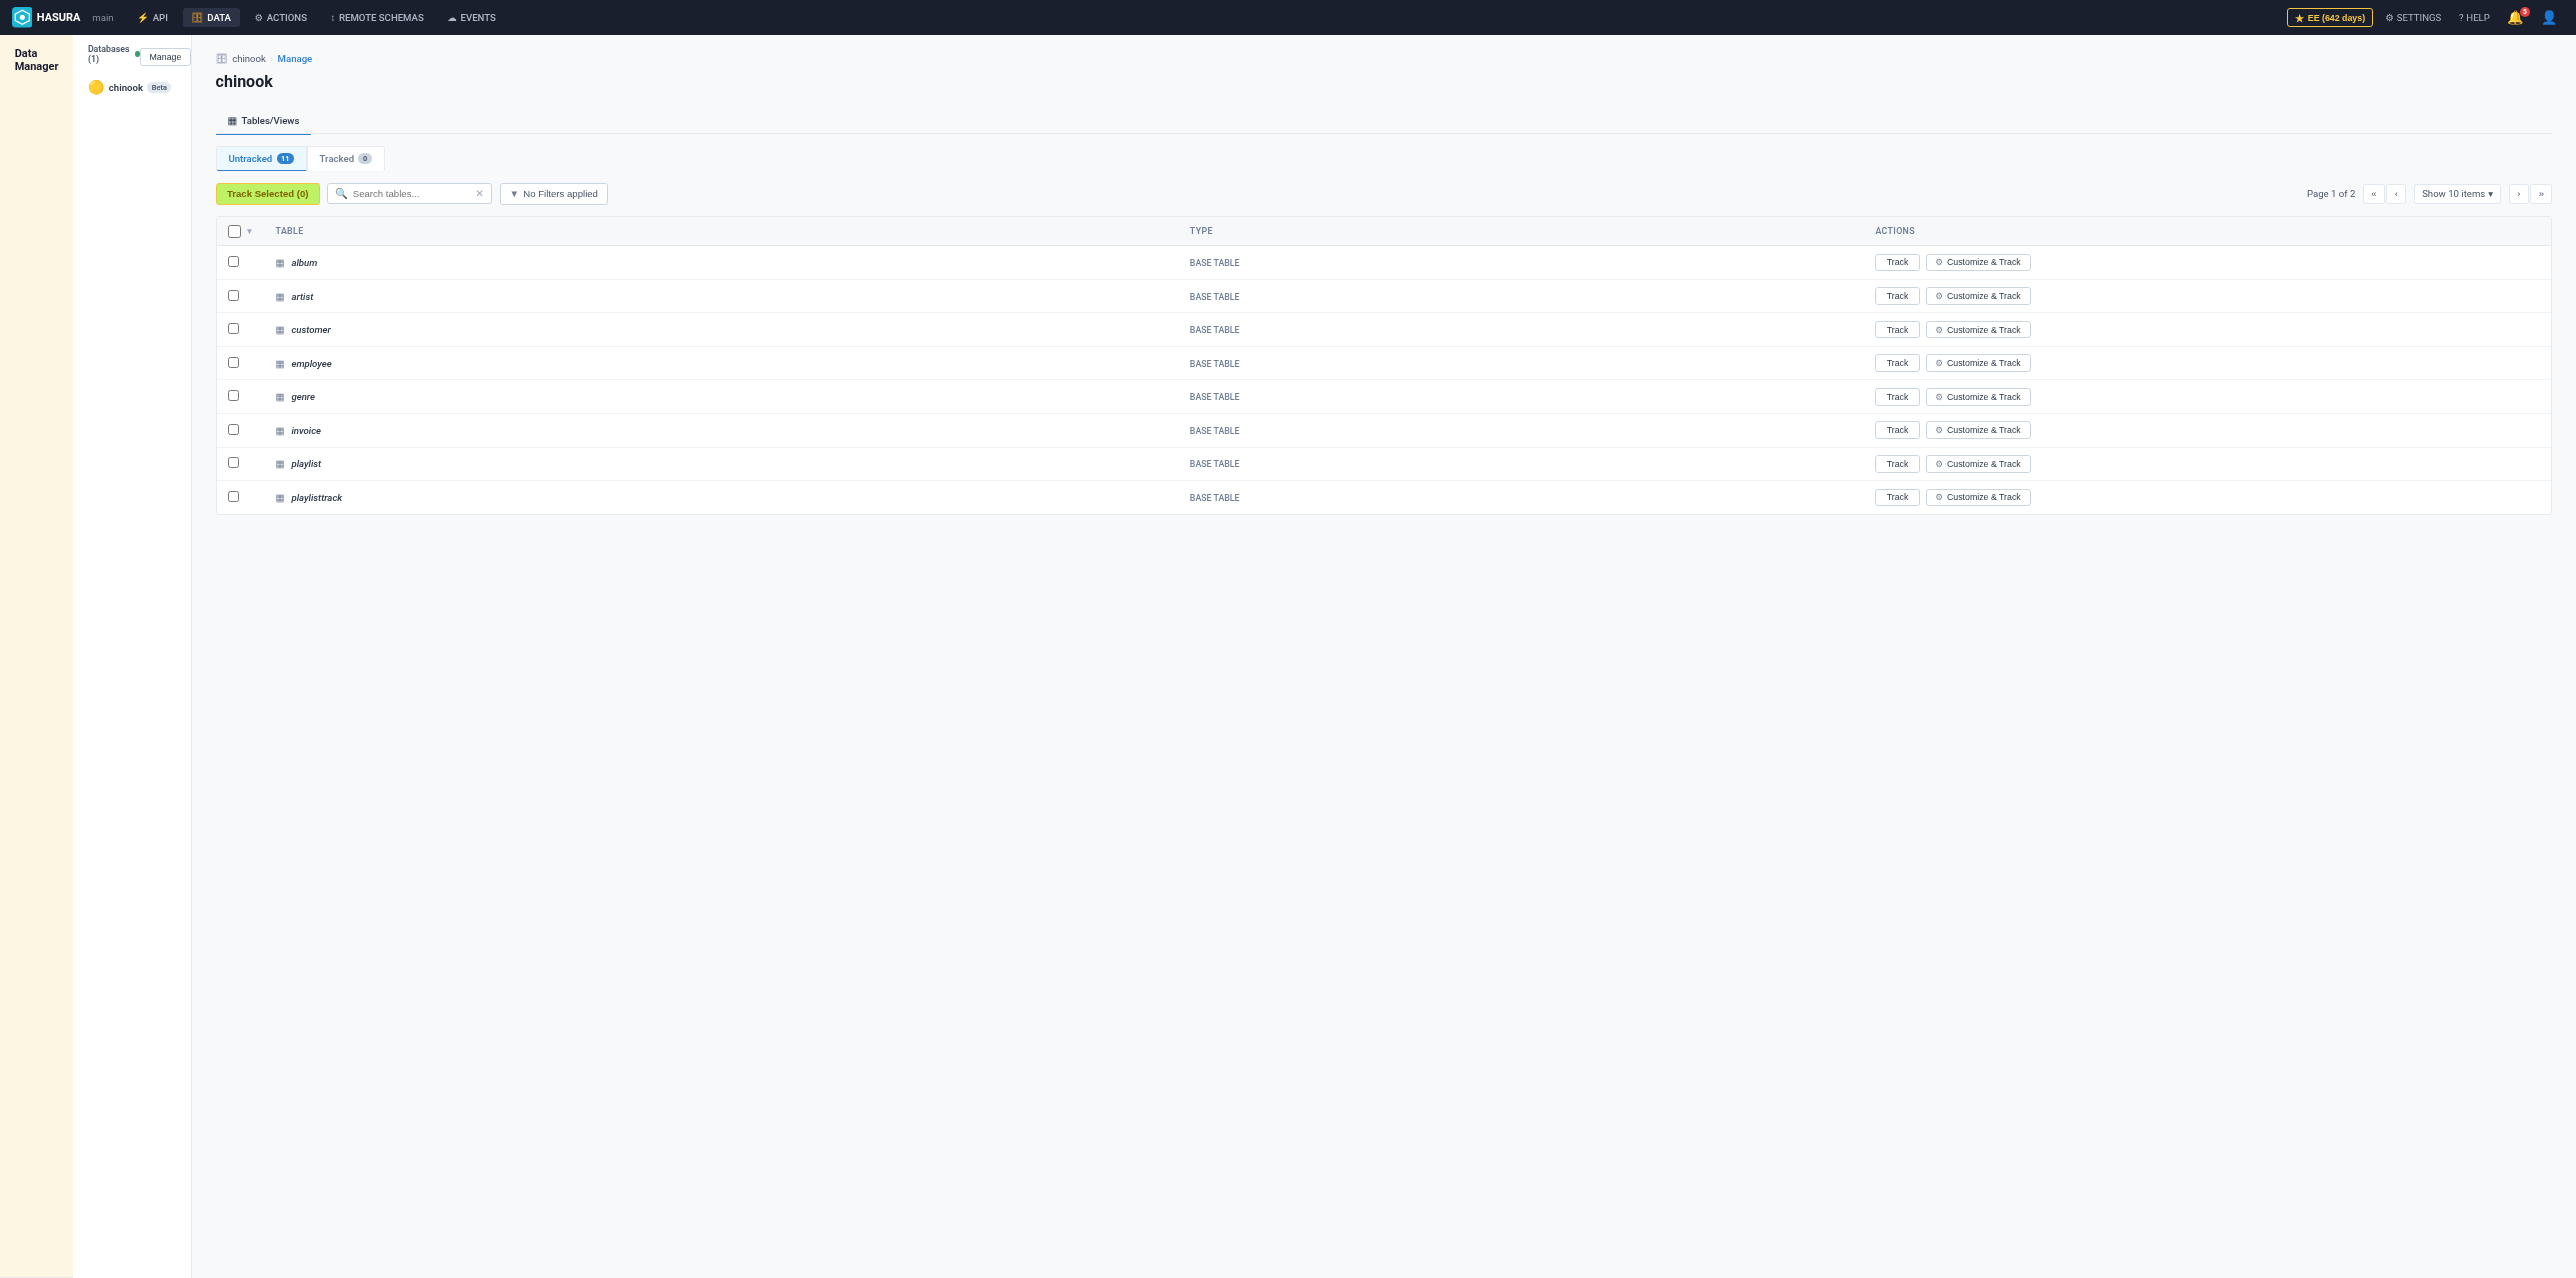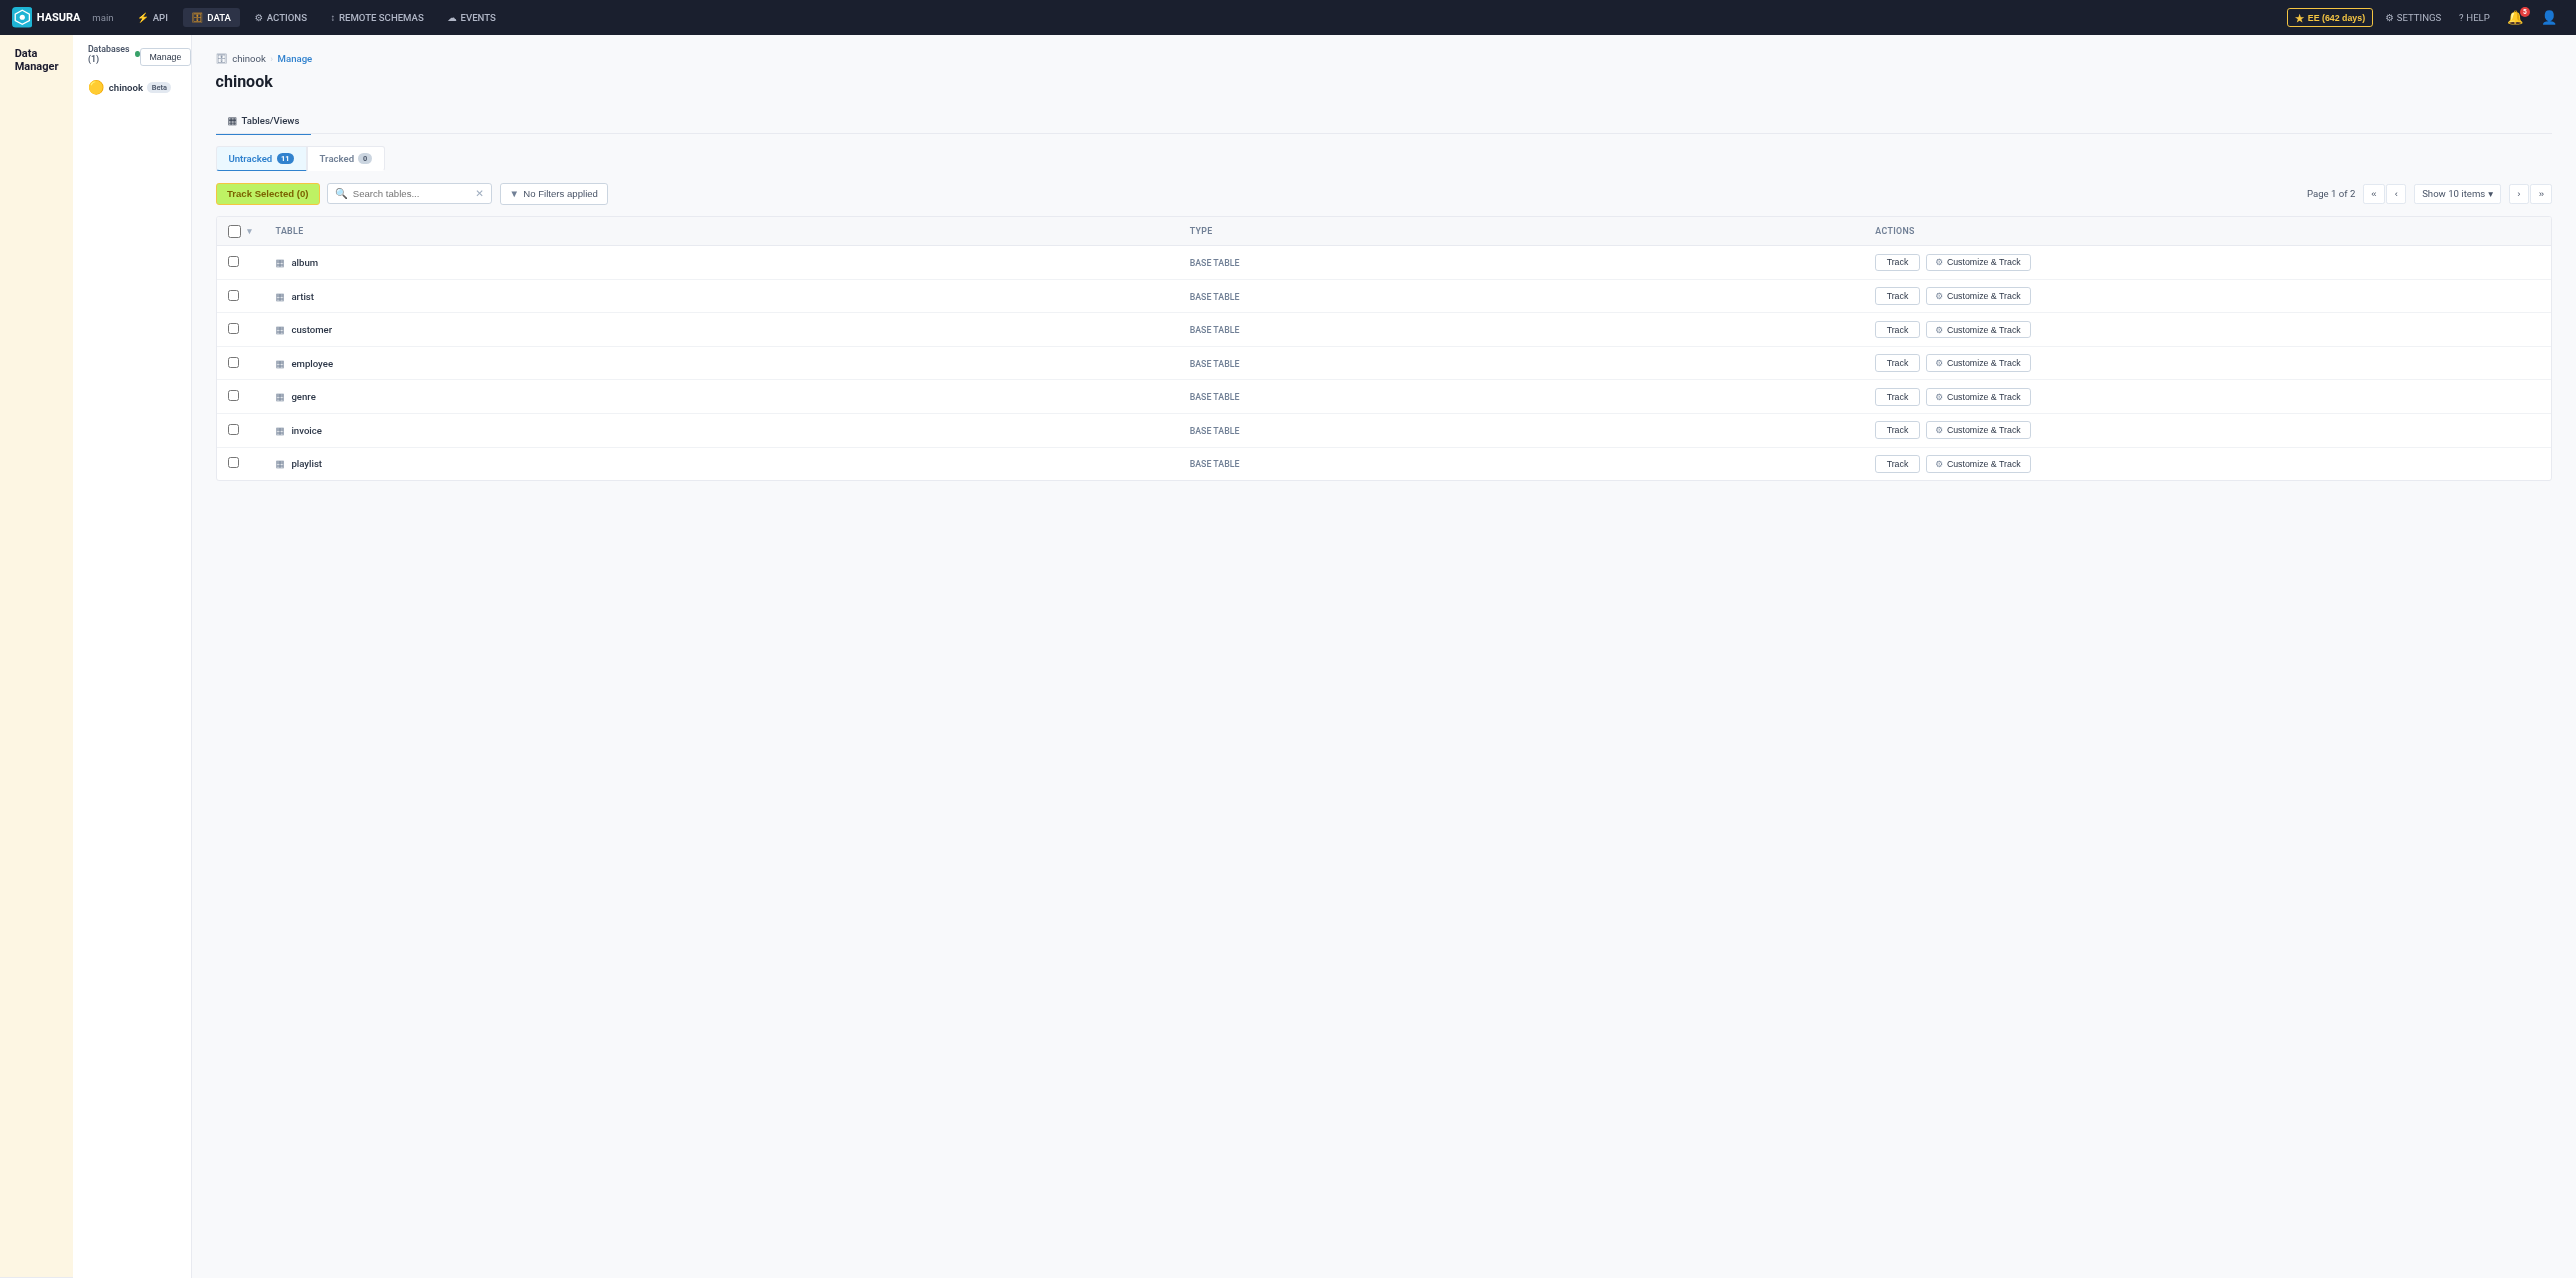--- a/index.html
+++ b/index.html
@@ -172,21 +172,21 @@
     .data-table td {
       padding: 7.4px 11.8px; border-bottom: 0.7px solid #f0f2f5; font-size: 9.6px; color: #2d3748;
     }
     .data-table tr:last-child td { border-bottom: none; }
     .th-checkbox { width: 29.5px; }
     .th-table { width: 40%; }
     .th-type { width: 30%; }
     .th-actions { width: 30%; }
     .row-checkbox { width: 11px; height: 11px; cursor: pointer; }
     .table-icon { color: #718096; font-size: 9.6px; margin-right: 4.4px; }
-    .table-name { font-size: 9.6px; color: #2d3748; font-weight: 500; }
+    .table-name { font-size: 9.6px; color: #2d3748; font-weight: 500; font-style: italic; }
     .type-text { font-size: 8.8px; color: #718096; font-weight: 500; }
     .actions-cell { display: flex; align-items: center; gap: 5.9px; }
     .track-btn {
       border: 0.7px solid #cbd5e0; background: #fff; color: #2d3748;
       padding: 2.9px 10.3px; border-radius: 2.9px; cursor: pointer; font-size: 8.8px;
       font-weight: 500;
     }
     .customize-btn {
       display: flex; align-items: center; gap: 3.7px;
       border: 0.7px solid #cbd5e0; background: #fff; color: #2d3748;
@@ -512,20 +512,41 @@
     <td>
       <div class="actions-cell">
         <button class="track-btn">Track</button>
         <button class="customize-btn">
           <span class="gear-icon">⚙</span>
           <span>Customize &amp; Track</span>
         </button>
       </div>
     </td>
   </tr>
+              <tr>
+    <td>
+      <input type="checkbox" class="row-checkbox" style="">
+    </td>
+    <td>
+      <span class="table-icon">▦</span>
+      <span class="table-name">playlisttrack</span>
+    </td>
+    <td>
+      <span class="type-text">BASE TABLE</span>
+    </td>
+    <td>
+      <div class="actions-cell">
+        <button class="track-btn">Track</button>
+        <button class="customize-btn">
+          <span class="gear-icon">⚙</span>
+          <span>Customize &amp; Track</span>
+        </button>
+      </div>
+    </td>
+  </tr>
             </tbody>
         </table>
       </div>
 
     </div>
   </main>
 </div>
 
 
 </body></html>

